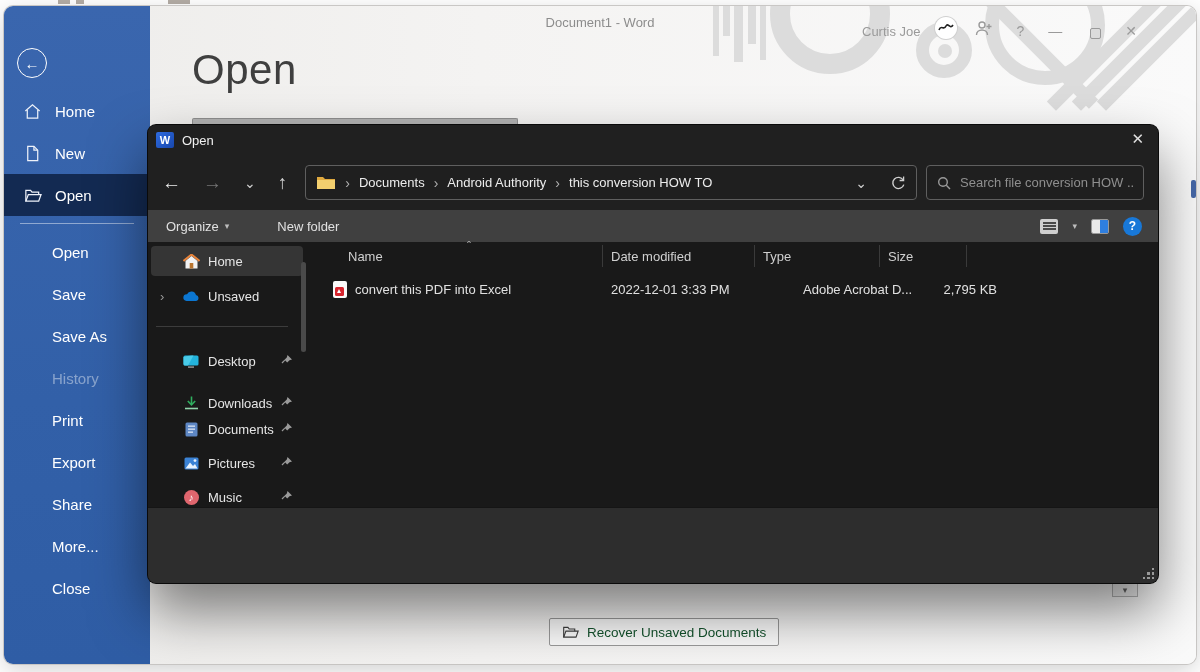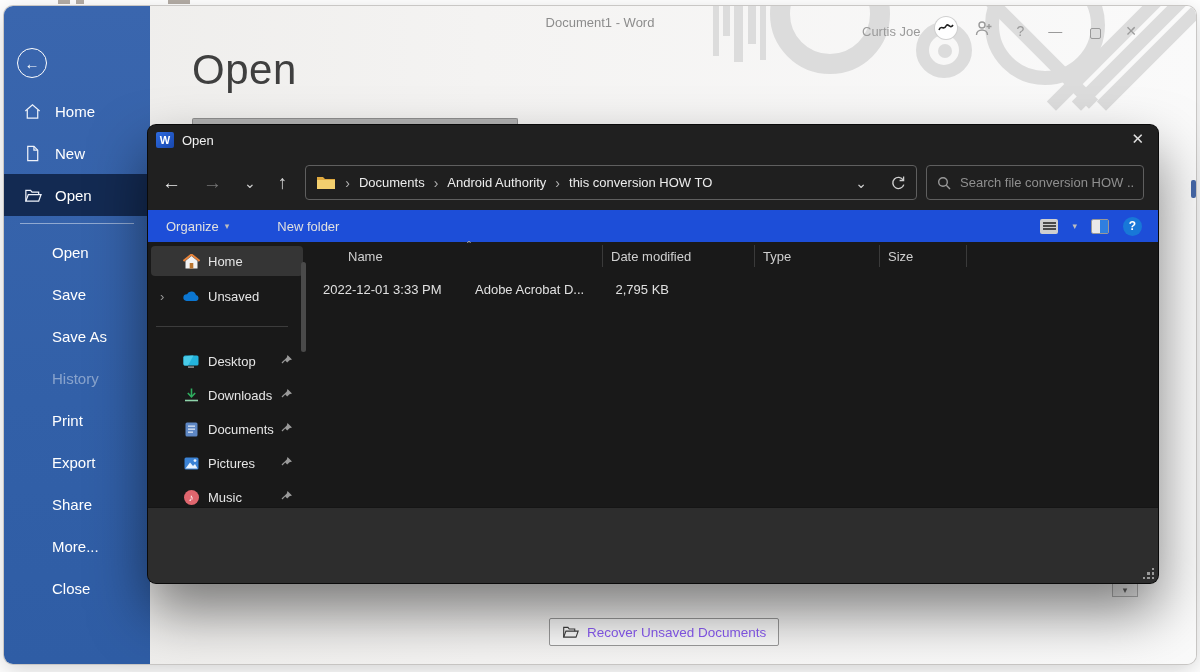--- a/index.html
+++ b/index.html
@@ -45,21 +45,21 @@
   
   .bs-heading { position:absolute; left:188px; top:40px; font-size:42px; font-weight:400;
                 color:#3f3f3f; letter-spacing:.5px; }
   .bs-searchfrag { position:absolute; left:188px; top:112px; width:326px; height:8px;
                    background:#b3b3b3; border:1px solid #8f8f8f; border-bottom:none; border-radius:2px 2px 0 0; }
   .bs-scroll-thumb { position:absolute; left:1187px; top:174px; width:5px; height:18px; background:#4668a8; border-radius:2px; }
   .bs-scroll-btn { position:absolute; left:1108px; top:577px; width:26px; height:14px; background:#f0f0f0;
                    border:1px solid #b5b5b5; color:#666; font-size:9px; display:flex; align-items:center; justify-content:center; }
   .recover-btn { position:absolute; left:545px; top:612px; height:28px; padding:0 12px;
                  background:#fcfcfc; border:1px solid #9a9a9a; border-radius:2px;
-                 display:flex; align-items:center; gap:8px; font-size:13.5px; color:#8b5cf6; }
+                 display:flex; align-items:center; gap:8px; font-size:13.5px; color:#14532d; }
 
   
   #dlg { position:absolute; left:148px; top:125px; width:1010px; height:458px;
          background:#1b1b1b; border-radius:8px; overflow:hidden; color:#e8e8e8; font-size:13px;
          box-shadow:0 0 0 1px #0a0a0a, 0 28px 56px rgba(0,0,0,.5); }
   .dlg-title { position:absolute; left:0; top:0; width:100%; height:30px; background:#202020;
                display:flex; align-items:center; padding:0 8px; }
   .w-icon { width:18px; height:16px; border-radius:2px; background:linear-gradient(135deg,#2e6be0,#1847ad);
             color:#fff; font-size:11px; font-weight:bold; display:flex; align-items:center; justify-content:center; }
   .dlg-title-text { margin-left:8px; color:#f0f0f0; }
@@ -74,21 +74,21 @@
           display:flex; align-items:center; padding:0 10px; gap:9px; }
   .addr .seg { color:#ececec; white-space:nowrap; }
   .addr .sep { color:#b0b0b0; font-size:14px; }
   .addr .spacer { flex:1; }
   .search { margin-left:9px; width:218px; height:35px; border:1px solid #5f5f5f; border-radius:4px;
             background:#1f1f1f; display:flex; align-items:center; padding:0 10px; gap:9px; }
   .search input { flex:1; min-width:0; background:transparent; border:none; outline:none;
                   color:#cfcfcf; font-size:13px; font-family:inherit; }
   .search input::placeholder { color:#8f8f8f; }
 
-  .dlg-tools { position:absolute; left:0; top:85px; width:100%; height:32px; background:#1d4ed8;
+  .dlg-tools { position:absolute; left:0; top:85px; width:100%; height:32px; background:#404040;
                display:flex; align-items:center; padding:0 18px; }
   .tool-lbl { color:#e0e0e0; display:flex; align-items:center; gap:6px; }
   .caret { font-size:9px; color:#bdbdbd; }
   .tools-right { position:absolute; right:16px; display:flex; align-items:center; gap:14px; }
   .ic-details { width:18px; height:15px; background:#cfcfcf; border-radius:2px;
                 display:flex; flex-direction:column; justify-content:space-evenly; padding:2px 2.5px; }
   .ic-details span { height:1.6px; background:#4a4a4a; }
   .ic-preview { width:18px; height:15px; border:1px solid #999; border-radius:2px; display:flex; overflow:hidden; }
   .ic-preview .l { width:50%; background:#e9e9e9; } .ic-preview .r { width:50%; background:#2f7fe0; }
   .ic-help { width:19px; height:19px; border-radius:50%; background:#1878d8; color:#fff; font-weight:bold;
@@ -109,21 +109,21 @@
   .dlg-list { position:absolute; left:167px; top:0; width:843px; height:265px; }
   .lhead { display:flex; height:28px; align-items:center; color:#d0d0d0; }
   .lhead .c { border-right:1px solid #3a3a3a; height:22px; display:flex; align-items:center; }
   .c.name { width:288px; padding-left:33px; } .c.date { width:152px; padding-left:8px; }
   .c.type { width:125px; padding-left:8px; } .c.size { width:87px; padding-left:8px; }
   .sortcaret { position:absolute; left:152px; top:-2px; color:#aaa; font-size:12px; }
   .lrow { display:flex; height:30px; align-items:center; margin-top:4px; color:#e0e0e0; }
   .lrow .cell { display:flex; align-items:center; }
   .cell.name { width:288px; padding-left:18px; gap:8px; }
   .cell.date { width:152px; padding-left:8px; }
-  .cell.type { width:125px; padding-left:8px; }
+  .cell.type { width:125px; padding-left:8px;margin-left:40px; }
   .cell.size { width:87px; justify-content:flex-end; padding-right:10px; }
   .pdf-ic { width:14px; height:17px; background:#fafafa; border-radius:2px; position:relative; }
   .pdf-ic::after { content:""; position:absolute; left:1.5px; bottom:2px; width:9px; height:9px;
                    background:#d6252e; border-radius:1.5px; }
   .pdf-ic::before { content:""; position:absolute; left:4px; bottom:4.2px; width:0; height:0; z-index:1;
                     border-left:2.2px solid transparent; border-right:2.2px solid transparent;
                     border-bottom:4.5px solid #fff; }
 
   .dlg-footer { position:absolute; left:0; top:382px; width:100%; height:76px; background:#2d2d2d;
                 border-top:1px solid #151515; }
@@ -343,21 +343,21 @@
               <rect x="5" y="11.4" width="6" height="1.4" fill="#9a9a9a"></rect>
             </svg>
           </span>
         <span class="side-lbl">Desktop</span>
         <span class="side-pin">
           <svg width="12" height="12" viewBox="0 0 12 12" fill="#9a9a9a">
               <path d="M6.5 1 L11 5.5 L8.5 6.2 L6.2 8.5 L3.5 5.8 L5.8 3.5 z"></path>
               <rect x="1" y="8.4" width="4" height="1.2" transform="rotate(-45 1 9)"></rect>
             </svg></span>
       </div>
-      <div class="side-row" style="top:138px;">
+      <div class="side-row" style="top:146px;">
         <span class="side-ic">
           <svg width="15" height="15" viewBox="0 0 15 15" fill="none" stroke="#2fae5f" stroke-width="1.6">
               <path d="M7.5 0.5 V8"></path>
               <path d="M3.8 5 L7.5 8.8 L11.2 5"></path>
               <path d="M1 12.5 h13" stroke="#8fd4ab"></path>
             </svg>
           </span>
         <span class="side-lbl">Downloads</span>
         <span class="side-pin">
           <svg width="12" height="12" viewBox="0 0 12 12" fill="#9a9a9a">
@@ -412,20 +412,24 @@
 
     <div class="dlg-list">
       <div class="lhead" style="position:relative;">
         <span class="sortcaret">ˆ</span>
         <div class="c name">Name</div>
         <div class="c date">Date modified</div>
         <div class="c type">Type</div>
         <div class="c size">Size</div>
       </div>
       <div class="lrow">
+        <div class="cell name">
+          <span class="pdf-ic"></span>
+          <span>convert this PDF into Excel</span>
+        </div>
         <div class="cell date">2022-12-01 3:33 PM</div>
         <div class="cell type">Adobe Acrobat D...</div>
         <div class="cell size">2,795 KB</div>
       </div>
     </div>
   </div>
 
   <div class="dlg-footer">
 
     <div class="grip">

